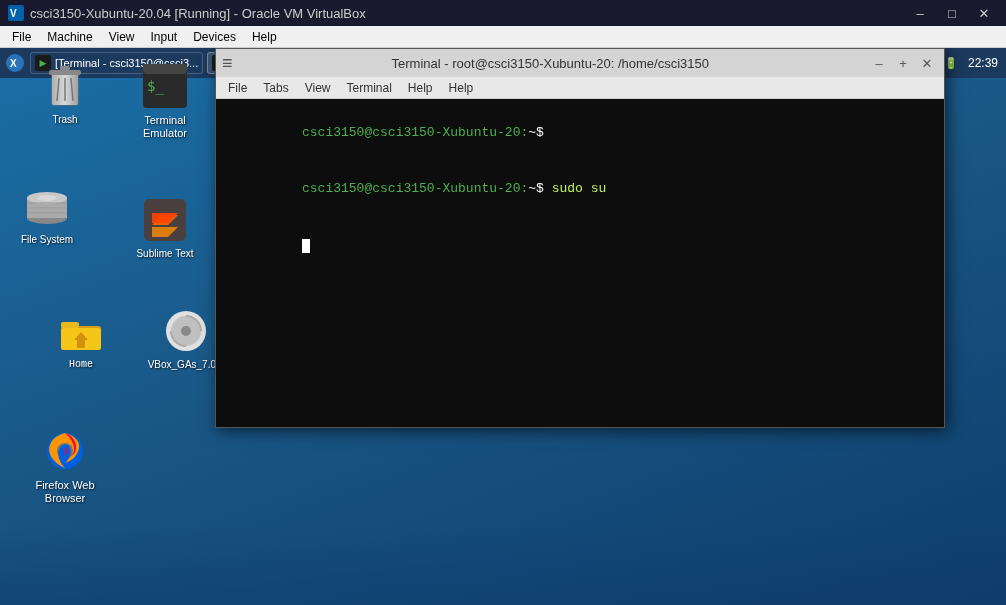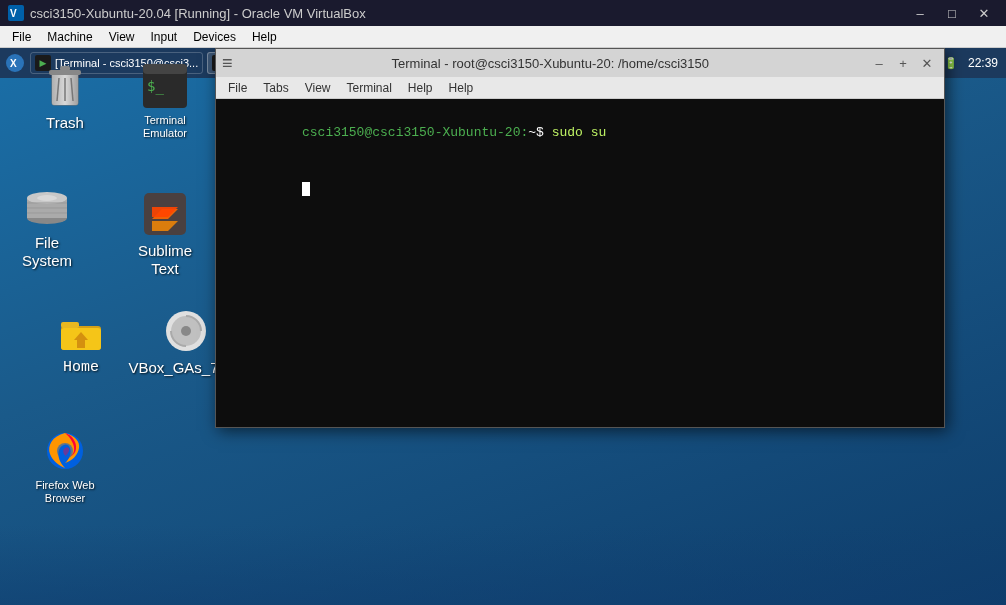--- a/index.html
+++ b/index.html
@@ -136,22 +136,22 @@
     .desktop-icon .icon-img {
       width: 48px;
       height: 48px;
       display: flex;
       align-items: center;
       justify-content: center;
       margin-bottom: 4px;
     }
     .desktop-icon .icon-label {
       color: white;
-      font-size: 15px;
-      text-align: center;
+      font-size: 10px;
+      text-align: right;
       text-shadow: 1px 1px 2px rgba(0,0,0,0.8);
       line-height: 1.2;
     }
 
     
     #terminal-window {
       position: absolute;
       top: 0;
       left: 215px;
       width: 730px;
@@ -366,21 +366,21 @@
           <ellipse cx="23" cy="15" rx="10" ry="3" fill="#e8e8e8" opacity="0.5"></ellipse>
 
           <line x1="3" y1="20" x2="43" y2="20" stroke="#999" stroke-width="1"></line>
           <line x1="3" y1="25" x2="43" y2="25" stroke="#999" stroke-width="1"></line>
           <line x1="3" y1="30" x2="43" y2="30" stroke="#999" stroke-width="1"></line>
         </svg>
       </div>
       <span class="icon-label">File System</span>
     </div>
 
-    <div class="desktop-icon" style="left:125px;top:138px;">
+    <div class="desktop-icon" style="left:125px;top:144px;">
       <div class="icon-img">
         <svg width="46" height="46" viewBox="0 0 46 46">
           <rect x="2" y="2" width="42" height="42" rx="5" fill="#4a4040"></rect>
 
           <path d="M10 28 L20 18 L36 18 L26 28 Z" fill="#ff6600" opacity="0.9"></path>
           <path d="M10 30 L20 30 L36 30 L26 40 L10 40 Z" fill="#ff8c00" opacity="0.8"></path>
           <path d="M10 16 L36 16 L26 26 L10 26 Z" fill="#ff4500" opacity="0.9"></path>
         </svg>
       </div>
       <span class="icon-label">Sublime Text</span>
@@ -447,20 +447,23 @@
         <span class="term-menu-item">File</span>
         <span class="term-menu-item">Tabs</span>
         <span class="term-menu-item">View</span>
         <span class="term-menu-item">Terminal</span>
         <span class="term-menu-item">Help</span>
         <span class="term-menu-item">Help</span>
       </div>
 
       <div id="terminal-body">
         <div class="term-line">
+          <span class="term-prompt-green">csci3150@csci3150-Xubuntu-20:</span><span class="term-prompt-white">~$ </span>
+        </div>
+        <div class="term-line">
           <span class="term-prompt-green">csci3150@csci3150-Xubuntu-20:</span><span class="term-prompt-white">~$ </span><span class="term-cmd">sudo su</span>
         </div>
         <div class="term-line">
           <span class="term-cursor"></span>
         </div>
       </div>
     </div>
 
     <div id="water-decoration"></div>
 

